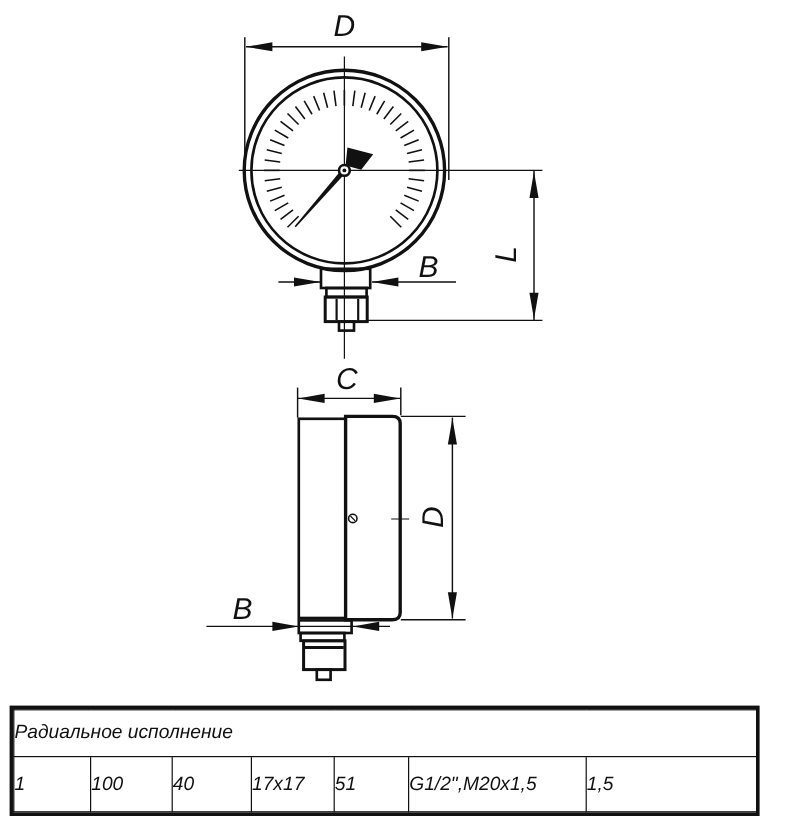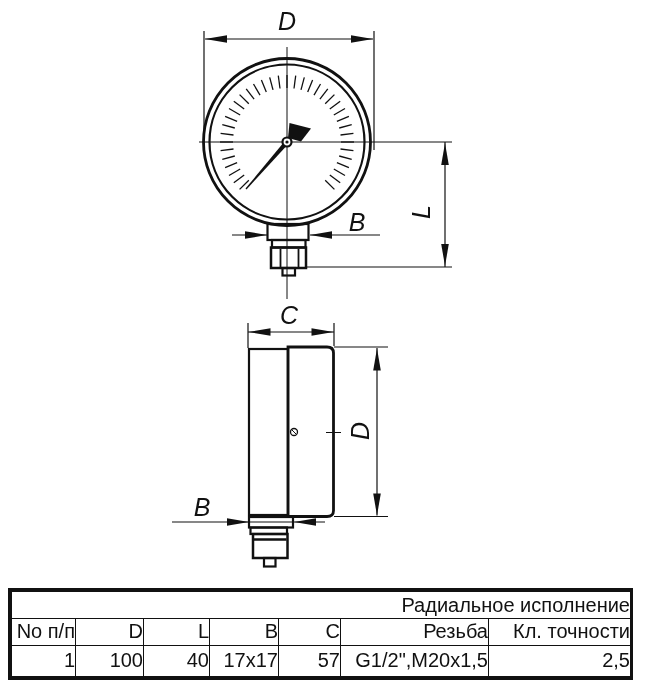--- a/index.html
+++ b/index.html
@@ -12,22 +12,22 @@
   .obj{stroke:#111;stroke-width:2.2;fill:none;}
   .thin{stroke:#111;stroke-width:1.2;fill:none;}
   .center{stroke:#111;stroke-width:1;fill:none;}
   #ticks line{stroke:#111;stroke-width:1.3;}
   #arrows polygon{fill:#111;stroke:none;}
 
   
   #spec-table{position:absolute;left:8px;top:588px;width:625px;height:92px;
         border:3px solid #111;box-sizing:border-box;}
   #spec-table table{border-collapse:collapse;width:100%;height:100%;table-layout:fixed;}
-  #spec-table td{border:1.6px solid #111;text-align:right;vertical-align:middle;
-        font-size:20px;color:#111;padding:0;overflow:hidden;
+  #spec-table td{border:1.6px solid #111;text-align:left;vertical-align:middle;
+        font-style:italic;font-size:16px;color:#111;padding:0;overflow:hidden;
         font-family:"Liberation Sans",sans-serif;}
   #spec-table tr.title-row td{height:25px;}
   #spec-table tr.head-row td{height:24px;}
   #spec-table tr.data-row td{height:29px;}
 </style>
 </head>
 <body>
 
 <div id="page">
 
@@ -159,34 +159,25 @@
           <col style="width:66px">
         <col style="width:69px">
           <col style="width:62px">
           <col style="width:148px">
         <col style="width:142px">
       </colgroup>
       <tbody>
           <tr class="title-row">
         <td colspan="7">Радиальное исполнение</td>
       </tr>
-      <tr class="head-row">
-        <td>No п/п</td>
-        <td>D</td>
-        <td>L</td>
-        <td>B</td>
-        <td>C</td>
-        <td>Резьба</td>
-        <td>Кл. точности</td>
-      </tr>
       <tr class="data-row">
         <td>1</td>
         <td>100</td>
         <td>40</td>
         <td>17x17</td>
-        <td>57</td>
+        <td>51</td>
         <td>G1/2",M20x1,5</td>
-        <td>2,5</td>
+        <td>1,5</td>
       </tr>
     </tbody>
       </table>
   </div>
 </div>
 
 </body></html>

